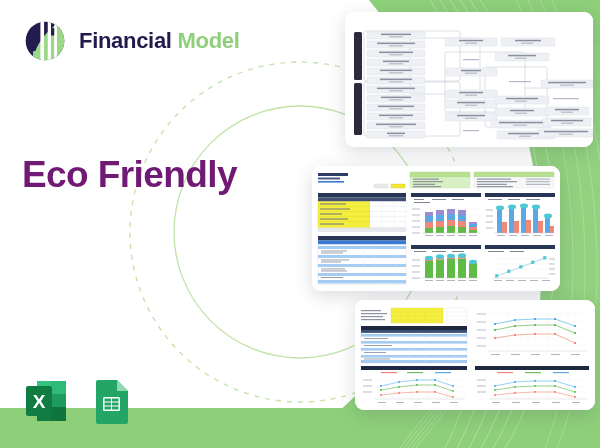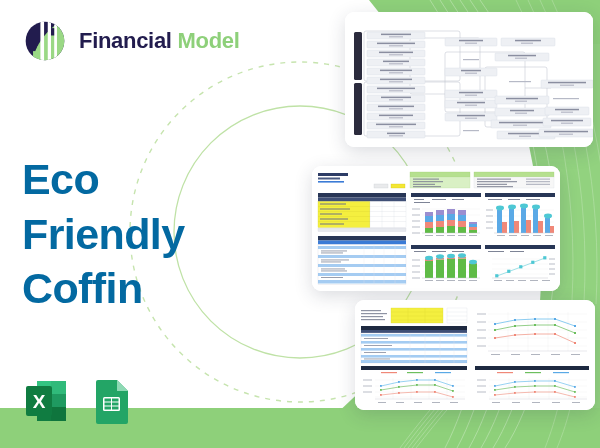--- a/index.html
+++ b/index.html
@@ -17,22 +17,22 @@
   
   .brand { position:absolute; left:22px; top:18px; display:flex; align-items:center; gap:11px; }
   .logo-mark { width:46px; height:46px; flex:none; }
   .brand-text { font-size:22px; font-weight:700; letter-spacing:-0.3px; white-space:nowrap; }
   .brand-text .w1 { color:#221c4e; }
   .brand-text .w2 { color:#8ed07a; }
 
   
   .headline {
     position:absolute; left:22px; top:152px; width:250px;
-    font-size:43px; line-height:1.27; font-weight:700;
-    color:#0369a1; letter-spacing:-0.6px;
+    font-size:37px; line-height:1.27; font-weight:700;
+    color:#701a75; letter-spacing:-0.6px;
   }
 
   
   .filetypes { position:absolute; left:22px; top:377px; display:flex; gap:17px; }
   .ft { width:48px; height:48px; }
 
   
   .card {
     position:absolute; background:#fff; border-radius:9px;
     box-shadow:0 5px 18px rgba(40,50,70,.17);
@@ -128,21 +128,20 @@
       </g>
     </svg>
     <div class="brand-text">
       <span class="w1">Financial</span>
       <span class="w2">Model</span>
     </div>
   </div>
 
   <div class="headline">
     <div>Eco Friendly</div>
-    <div>Coffin</div>
   </div>
 
   <div class="filetypes">
     <svg class="ft" viewBox="0 0 48 48">
       <rect x="15" y="4" width="29" height="40" rx="2" fill="#21a366"></rect>
       <rect x="15" y="4" width="29" height="13" fill="#33c481"></rect>
       <rect x="15" y="17" width="29" height="13" fill="#21a366"></rect>
       <rect x="15" y="30" width="29" height="14" fill="#107c41"></rect>
       <rect x="29" y="4" width="15" height="40" fill="#000" opacity="0.05"></rect>
       <rect x="4" y="9" width="26" height="30" rx="2" fill="#107c41"></rect>

